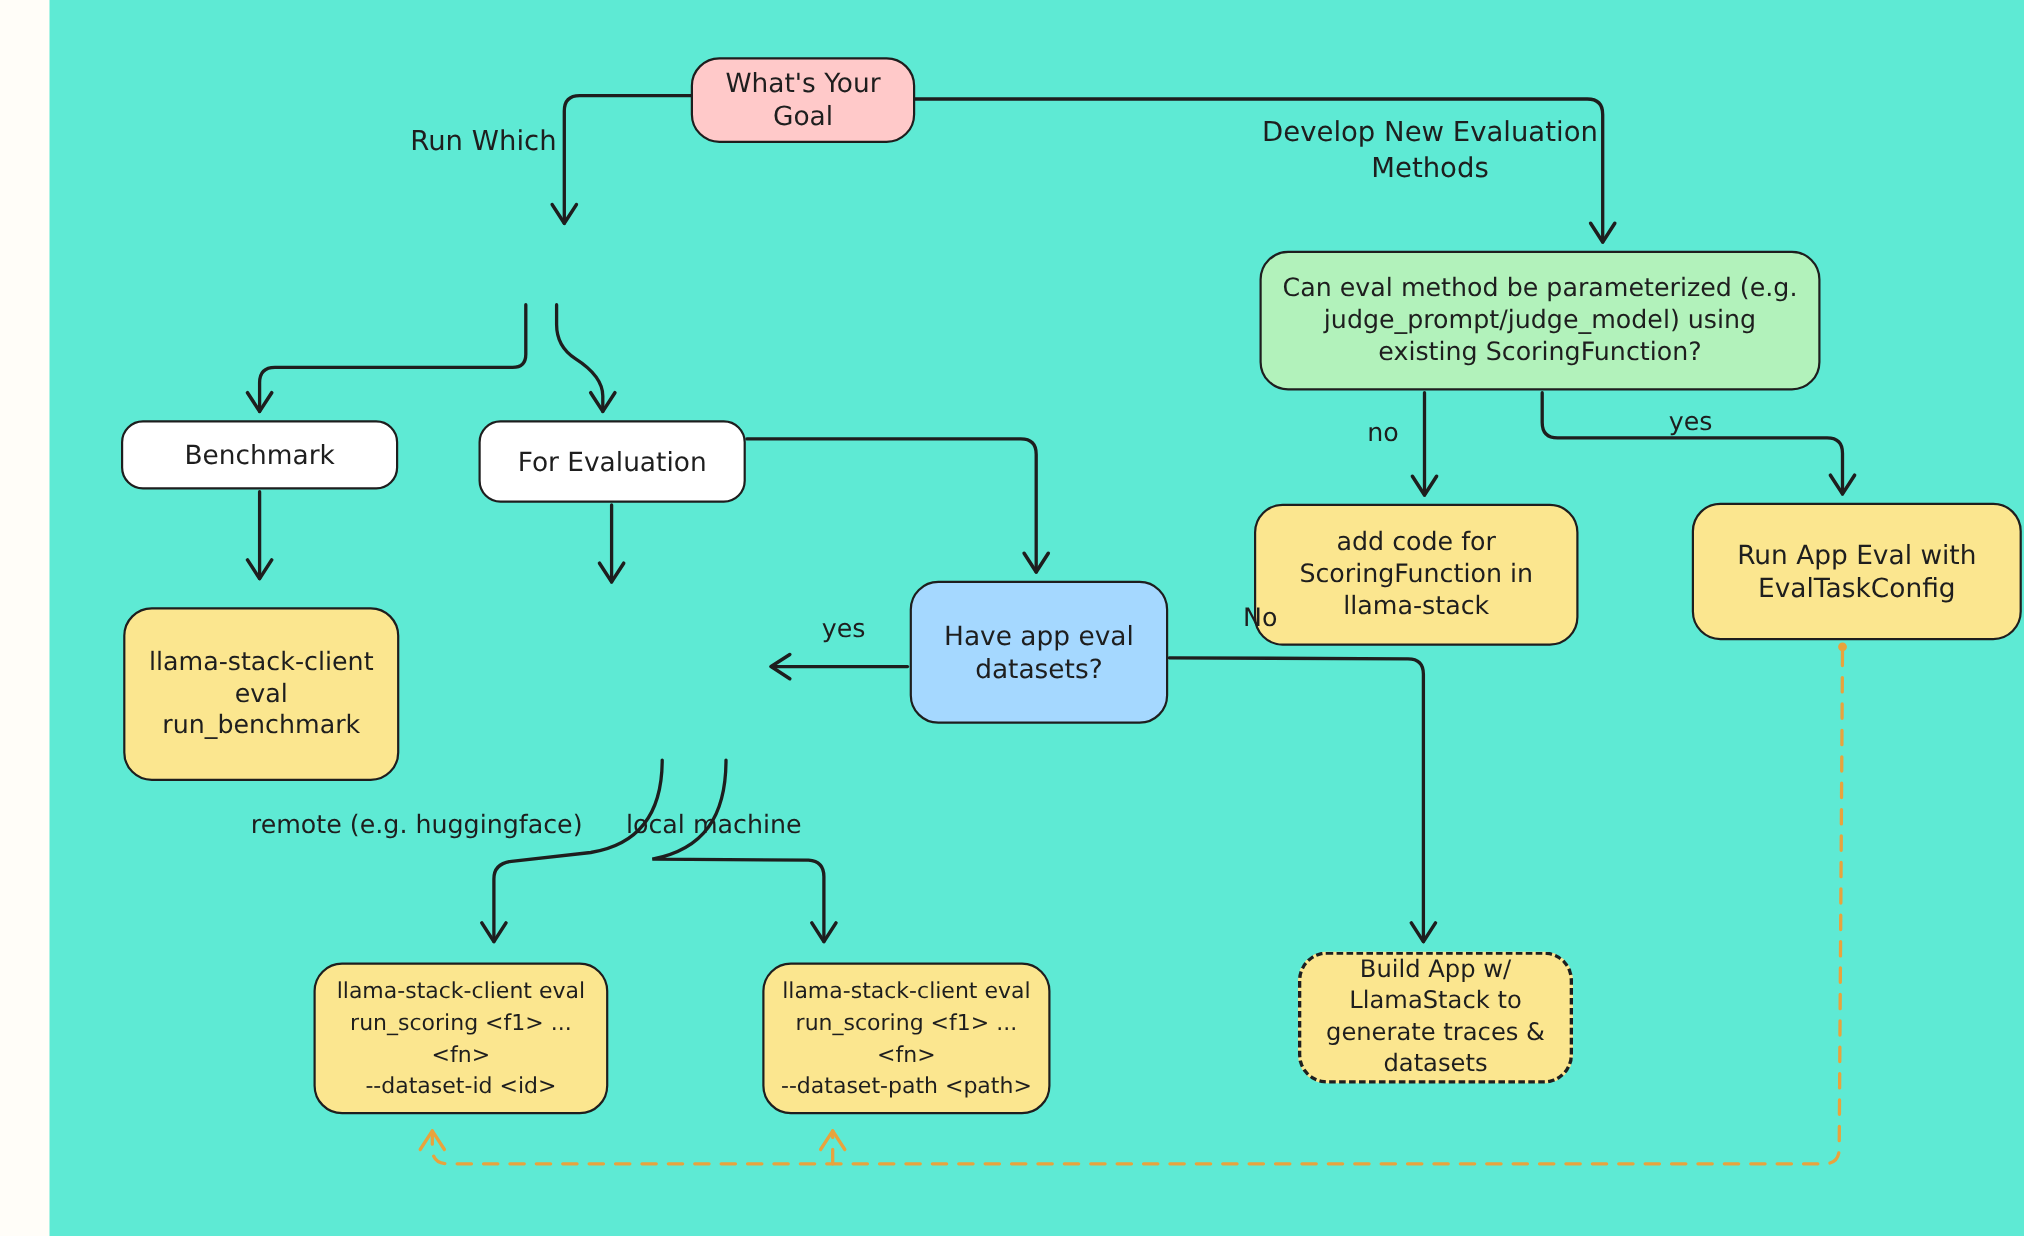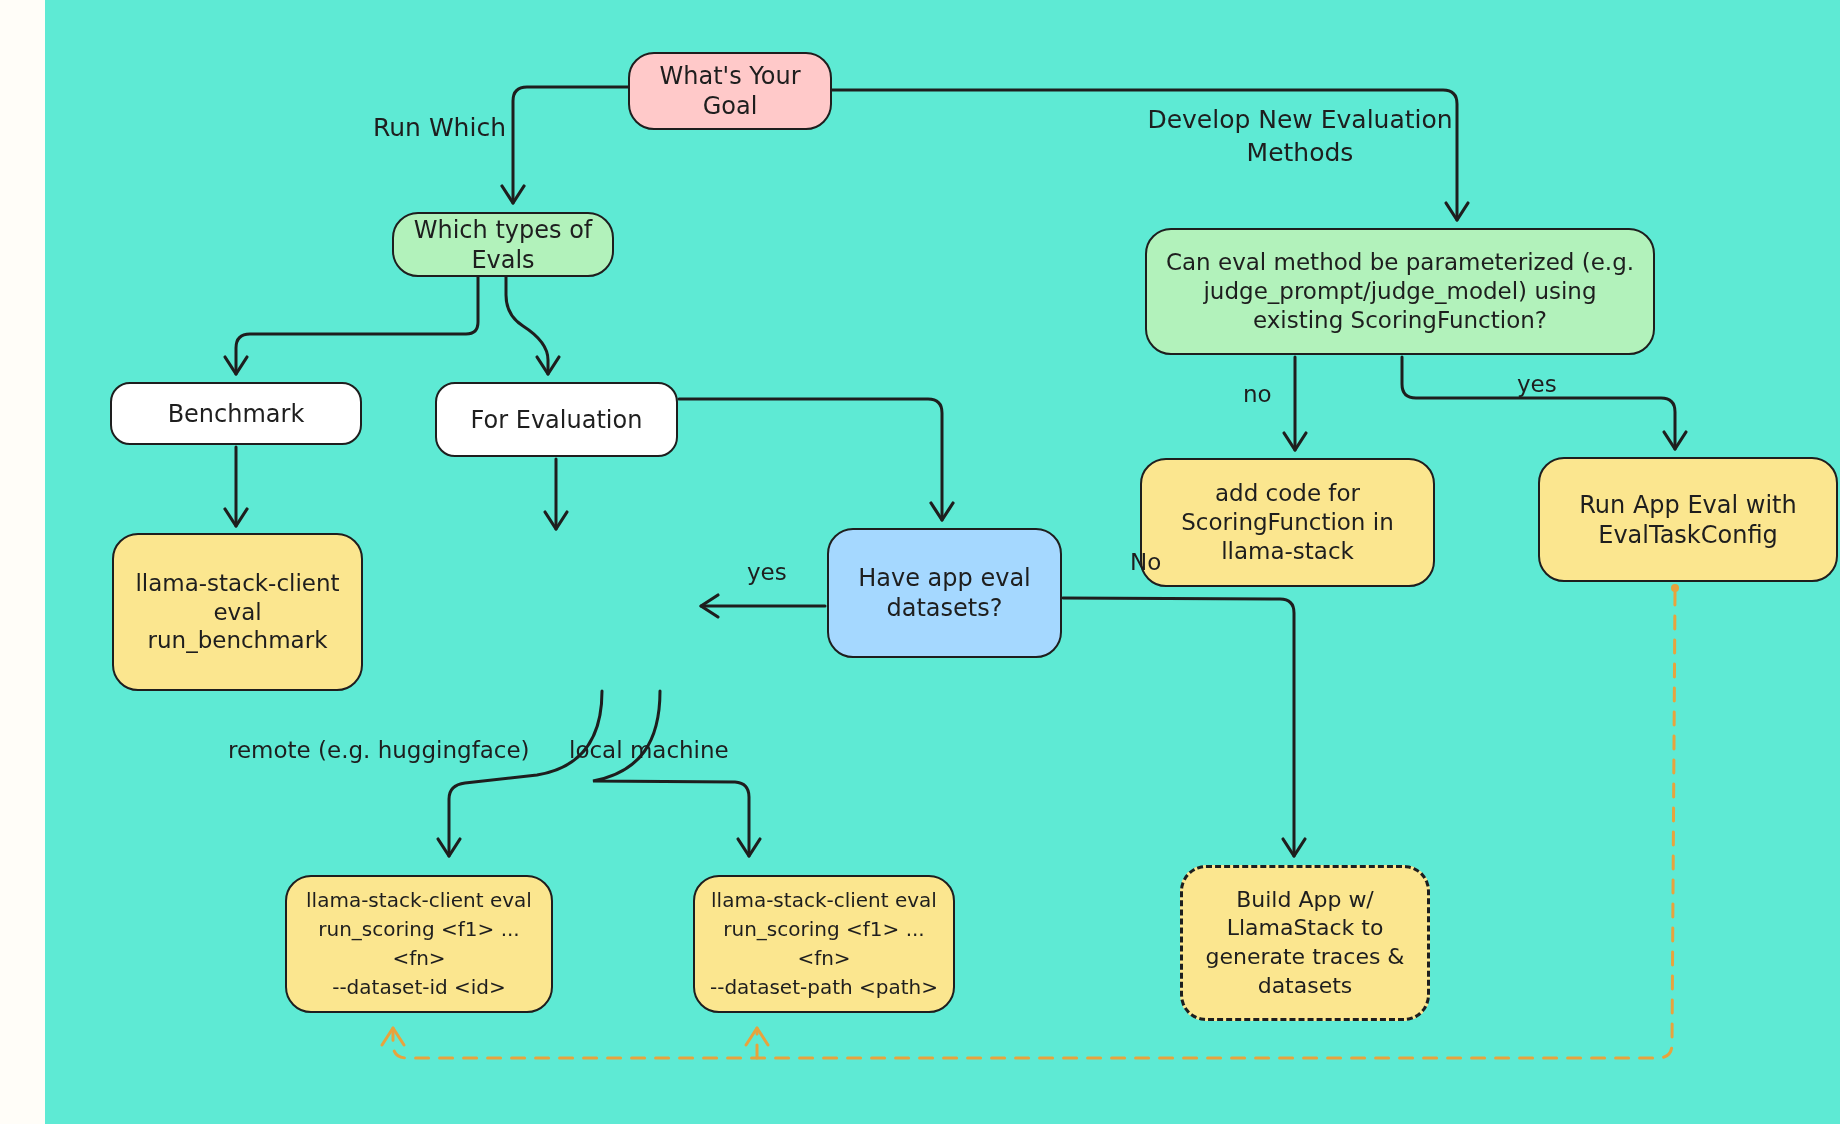--- a/index.html
+++ b/index.html
@@ -57,32 +57,30 @@
     <g fill="none" stroke="#e8a33d" stroke-width="3" stroke-linecap="round" stroke-dasharray="13 11">
       <path d="M 1630 592 L 1627 1044 Q 1627 1058 1613 1058 L 362 1058 Q 348 1058 348 1044 L 348 1028" marker-end="url(#ao)"></path>
       <path d="M 712 1058 L 712 1028" marker-end="url(#ao)"></path>
     </g>
     <circle cx="1630" cy="588" r="4" fill="#e8a33d"></circle>
   </svg>
 
   <div class="node pink" style="left:583px;top:52px;width:204px;height:78px;">What's Your
 Goal</div>
 
-  <div class="node green" style="left:347px;top:212px;width:222px;height:65px;">Which types of
-Evals</div>
 
   <div class="node green f23" style="left:1100px;top:228px;width:510px;height:127px;">Can eval method be parameterized (e.g.
 judge_prompt/judge_model) using
 existing ScoringFunction?</div>
 
   <div class="node white" style="left:65px;top:382px;width:252px;height:63px;">Benchmark</div>
 
   <div class="node white" style="left:390px;top:382px;width:243px;height:75px;">For Evaluation</div>
 
-  <div class="node yellow f23" style="left:67px;top:533px;width:251px;height:158px;">llama-stack-client
+  <div class="node yellow f23" style="left:67px;top:552px;width:251px;height:158px;">llama-stack-client
 eval run_benchmark</div>
 
 
   <div class="node blue" style="left:782px;top:528px;width:235px;height:130px;">Have app eval
 datasets?</div>
 
   <div class="node yellow f23" style="left:1095px;top:458px;width:295px;height:129px;">add code for
 ScoringFunction in
 llama-stack</div>
 
@@ -90,21 +88,21 @@
 EvalTaskConfig</div>
 
   <div class="node yellow cmd" style="left:240px;top:875px;width:268px;height:138px;">llama-stack-client eval
 run_scoring &lt;f1&gt; ... &lt;fn&gt;
 --dataset-id &lt;id&gt;</div>
 
   <div class="node yellow cmd" style="left:648px;top:875px;width:262px;height:138px;">llama-stack-client eval
 run_scoring &lt;f1&gt; ... &lt;fn&gt;
 --dataset-path &lt;path&gt;</div>
 
-  <div class="node yellow dashed f22" style="left:1135px;top:865px;width:250px;height:156px;">Build App w/
+  <div class="node yellow dashed f22" style="left:1135px;top:865px;width:250px;height:120px;">Build App w/
 LlamaStack to
 generate traces &amp;
 datasets</div>
 
   <div class="edge-label" style="left:328px;top:112px;font-size:25px;">Run Which</div>
 
   <div class="edge-label center" style="left:1095px;top:104px;width:320px;font-size:25px;">Develop New Evaluation
 Methods</div>
 
   <div class="edge-label" style="left:1198px;top:380px;">no</div>

